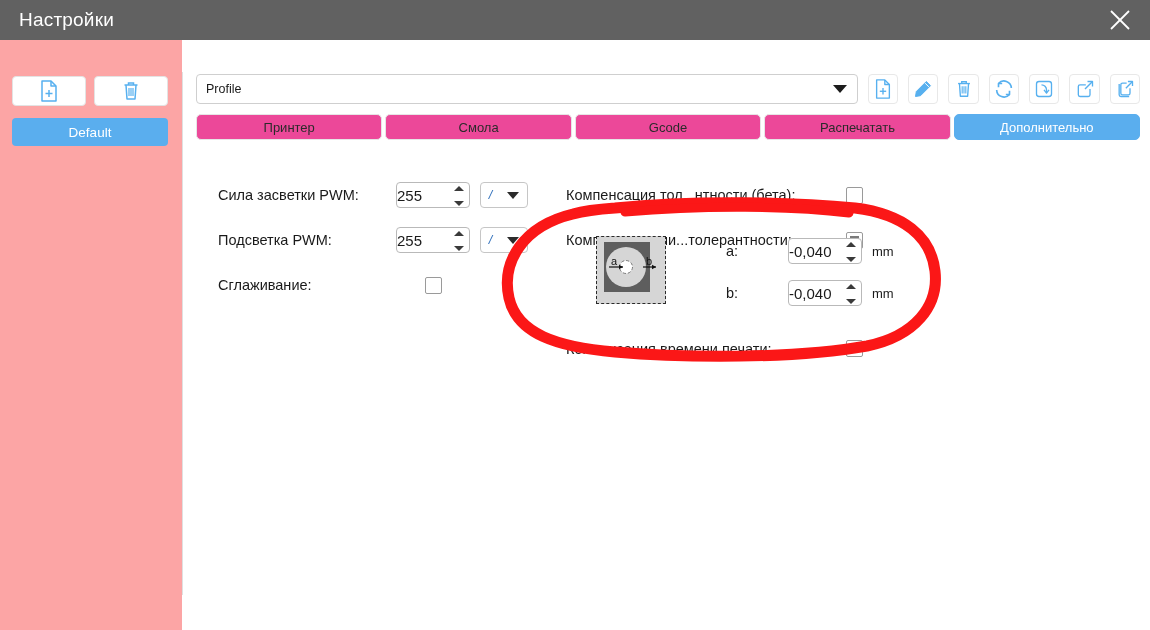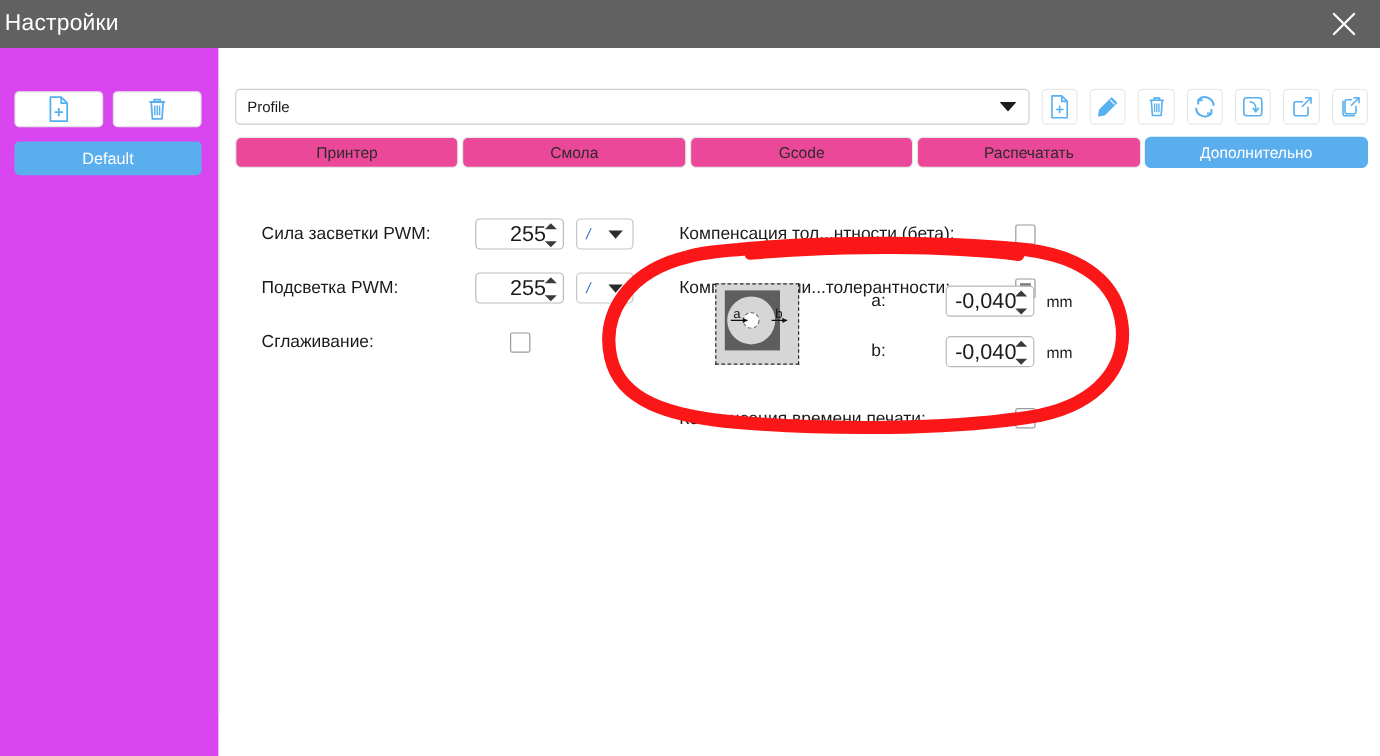--- a/index.html
+++ b/index.html
@@ -12,33 +12,33 @@
     position:relative;
   }
 
   
   #titlebar{
     position:absolute; left:0; top:0; width:1150px; height:40px;
     background:#616161;
     display:flex; align-items:center; justify-content:space-between;
   }
   #title-text{
-    color:#ffffff; font-size:19px; padding-left:4px; letter-spacing:.2px;
+    color:#ffffff; font-size:19px; padding-left:19px; letter-spacing:.2px;
     font-weight:400;
   }
   #close-btn{
     width:60px; height:40px; display:flex; align-items:center; justify-content:center;
     cursor:pointer;
   }
   #close-btn svg{ display:block; }
 
   
   #sidebar{
     position:absolute; left:0; top:40px; width:182px; height:590px;
-    background:#d946ef;
+    background:#fca5a5;
   }
   #sidebar-buttons{
     display:flex; gap:8px; padding:36px 0 0 12px;
   }
   .icon-btn{
     width:74px; height:30px;
     border:1px solid #e3e3e3; border-radius:4px; background:#ffffff;
     display:flex; align-items:center; justify-content:center;
     cursor:pointer;
   }
@@ -118,21 +118,21 @@
   }
   .fld-label{
     font-size:14.5px; color:#1a1a1a; width:178px; white-space:nowrap;
   }
   .spin{
     width:74px; height:26px;
     border:1px solid #b9b9b9; border-radius:4px; background:#ffffff;
     display:flex; align-items:center; position:relative; cursor:text;
   }
   .spin-val{
-    flex:1; text-align:right; font-size:18px; color:#1a1a1a;
+    flex:1; text-align:left; font-size:15px; color:#1a1a1a;
     padding-right:14px;
   }
   .spin-arrows{
     position:absolute; right:5px; top:3px; width:10px; height:20px;
     display:flex; flex-direction:column; justify-content:space-between;
     cursor:pointer;
   }
   .tri-up{
     width:0;height:0;border-left:5px solid transparent;border-right:5px solid transparent;
     border-bottom:5px solid #3a3a3a;

